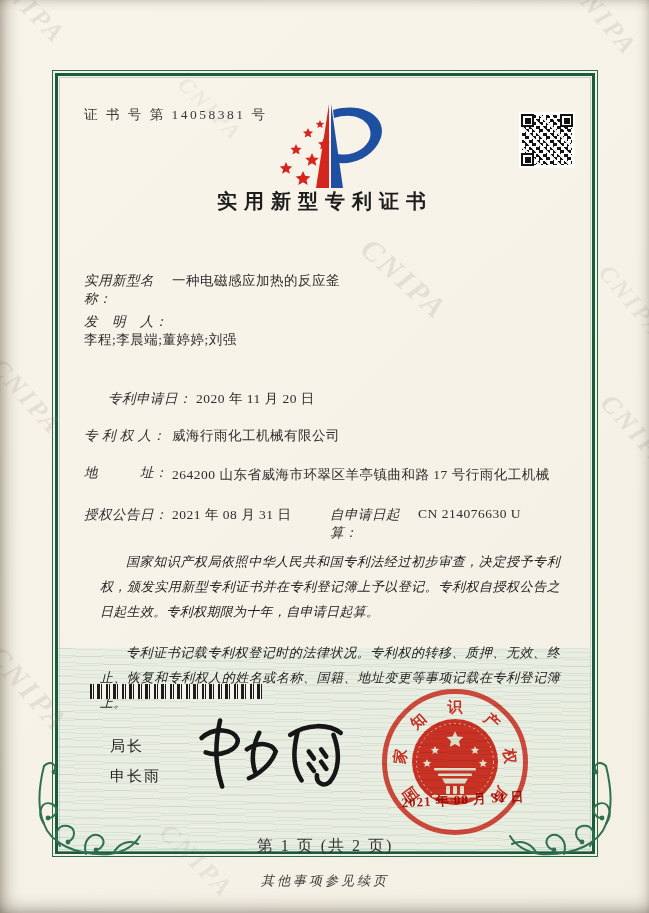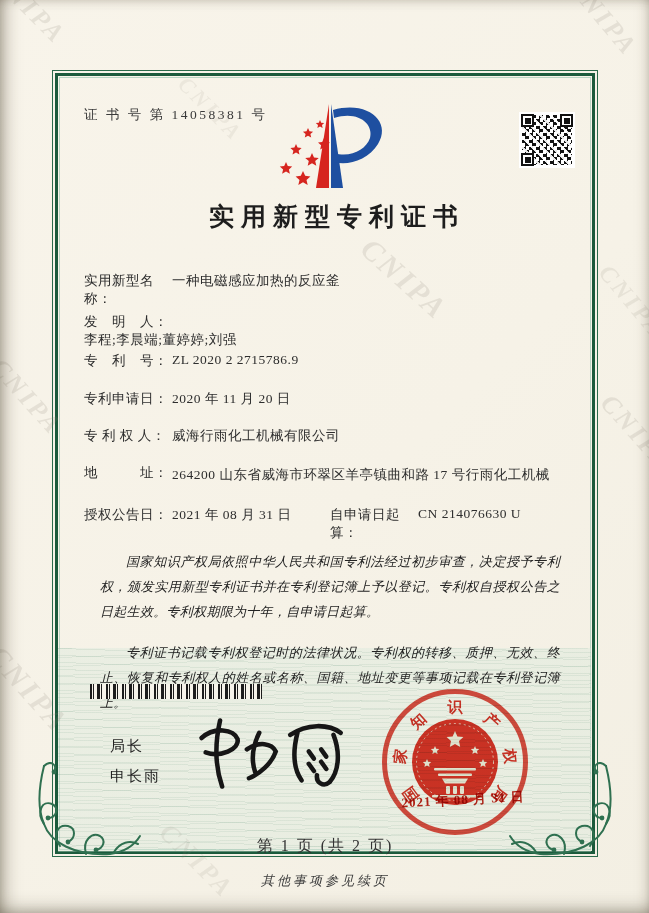--- a/index.html
+++ b/index.html
@@ -21,25 +21,25 @@
   .guilloche{position:absolute;left:58px;top:648px;width:533px;height:204px;z-index:2;
          background:
            repeating-linear-gradient(2deg, rgba(72,132,102,.10) 0 1px, transparent 1px 7px),
            repeating-linear-gradient(178deg, rgba(72,132,102,.09) 0 1px, transparent 1px 9px),
            linear-gradient(rgba(214,232,219,.38),rgba(214,232,219,.38));}
   .wm{position:absolute;z-index:3;color:#8a8275;font-weight:bold;font-style:italic;
       letter-spacing:3px;opacity:.16;white-space:nowrap;pointer-events:none;
       font-family:"Liberation Serif",serif;}
   .z{position:absolute;z-index:10;}
   .cert-no{left:84px;top:106px;font-size:13.5px;letter-spacing:2.5px;color:#3a3a3a;}
-  .title{left:53px;top:188px;width:544px;margin:12px;text-align:center;
-         font-size:25px;font-weight:bold;letter-spacing:7px;color:#1d1d1d;}
+  .title{left:53px;top:188px;width:544px;margin:0;text-align:center;
+         font-size:20px;font-weight:bold;letter-spacing:7px;color:#1d1d1d;}
   
   .frow{left:84px;width:500px;font-size:13.5px;color:#2e2e2e;display:flex;}
-  .flabel{display:inline-block;width:88px;letter-spacing:.5px;flex:none;}
+  .flabel{display:inline-block;width:88px;letter-spacing:.5px;flex:none;font-style:italic;}
   .fvalue{letter-spacing:.5px;}
   .addr-val{width:398px;line-height:1.6;}
   .pair2{position:absolute;left:246px;top:0;display:flex;}
   
   .paras{left:84px;top:533px;width:492px;font-size:13px;line-height:25px;color:#222;
          text-align:justify;font-style:italic;}
   .paras p{margin:16px;text-indent:2em;letter-spacing:.3px;}
   .qr{left:519px;top:112px;width:56px;height:56px;background:#fff;padding:3px;
       box-sizing:border-box;}
   .qr-px{position:relative;width:100%;height:100%;
@@ -157,25 +157,21 @@
   <h1 class="z title">实用新型专利证书</h1>
 
   <div class="z frow" style="top:272px;">
     <span class="flabel">实用新型名称：</span>
     <span class="fvalue">一种电磁感应加热的反应釜</span>
   </div>
   <div class="z frow" style="top:313px;flex-direction:column;">
     <span class="flabel">发　明　人：</span>
     <span class="fvalue">李程;李晨端;董婷婷;刘强</span>
   </div>
-  <div class="z frow" style="top:352px;">
-    <span class="flabel">专　利　号：</span>
-    <span class="fvalue">ZL 2020 2 2715786.9</span>
-  </div>
-  <div class="z frow" style="top:390px;">
+  <div class="z frow" style="top:390px;margin-left:24px;">
     <span class="flabel">专利申请日：</span>
     <span class="fvalue">2020 年 11 月 20 日</span>
   </div>
   <div class="z frow" style="top:427px;">
     <span class="flabel">专 利 权 人：</span>
     <span class="fvalue">威海行雨化工机械有限公司</span>
   </div>
   <div class="z frow" style="top:464px;">
     <span class="flabel">地　　　址：</span>
     <span class="fvalue addr-val">264200 山东省威海市环翠区羊亭镇曲和路 17 号行雨化工机械</span>

